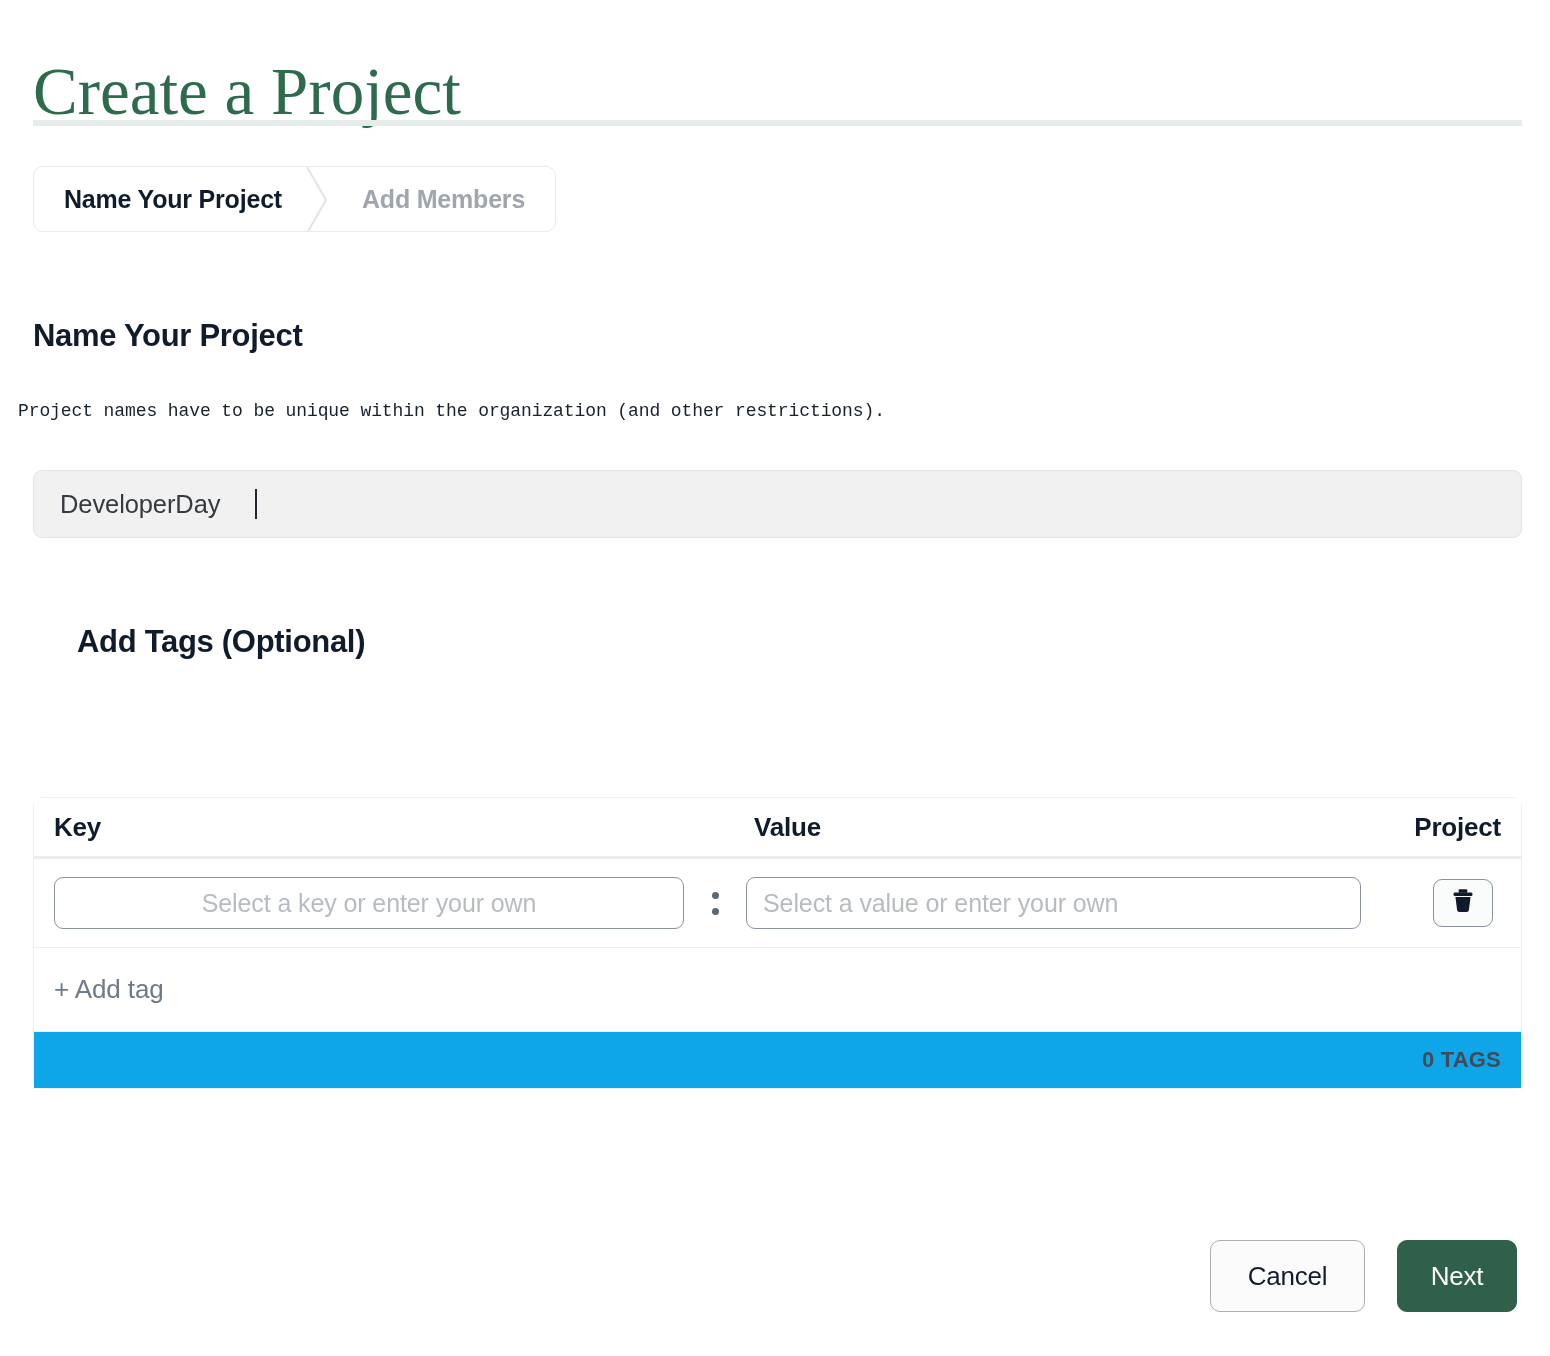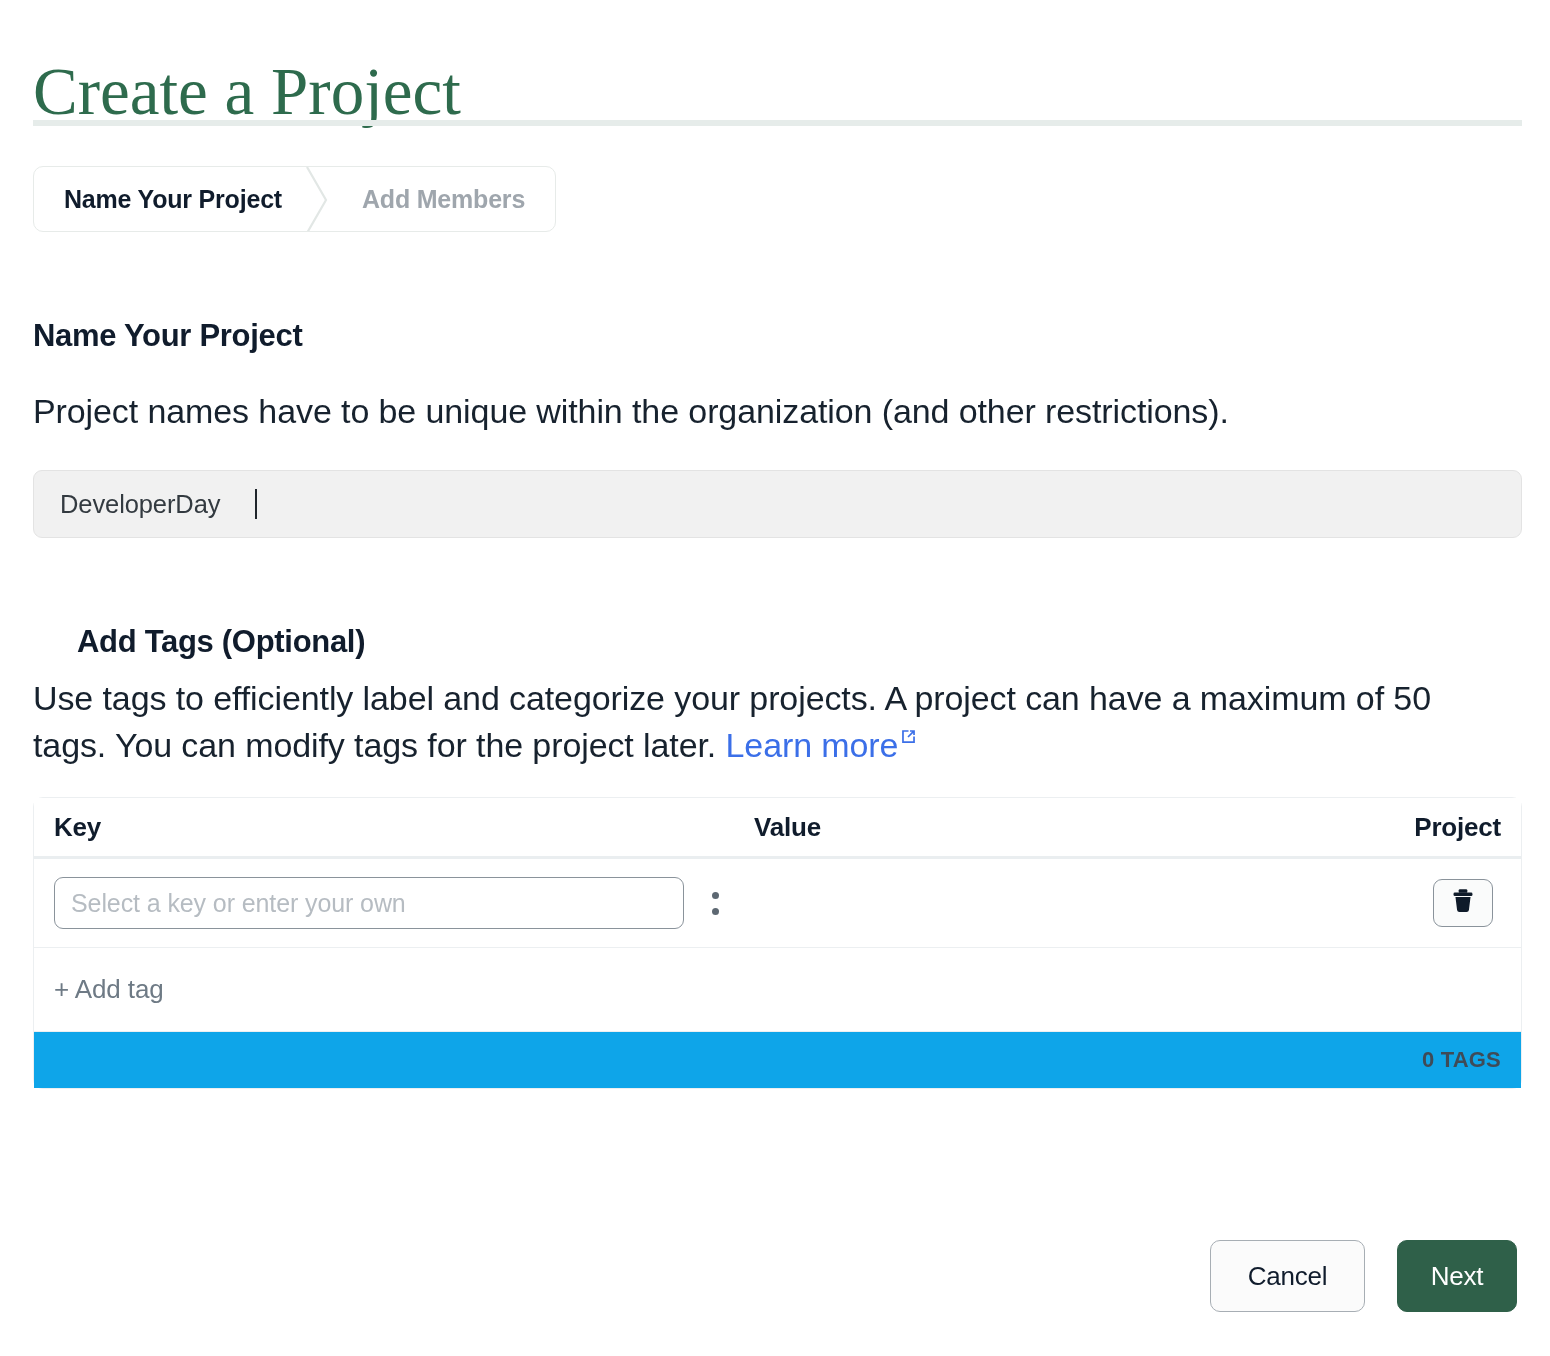--- a/index.html
+++ b/index.html
@@ -88,25 +88,26 @@
     font-weight: 700;
     letter-spacing: -0.3px;
     color: #101c2c;
     white-space: nowrap;
   }
   #h-name { top: 318px; }
   #h-tags { top: 624px; margin-left: 44px; }
 
   .sec-desc {
     position: absolute;
-    left: 33px;
-    font-size: 34px;
+    left: 18px;
+    font-size: 18px;
     line-height: 47px;
     color: #17222e;
     letter-spacing: -0.1px;
+    font-family: Liberation Mono, monospace;
   }
   #d-name { top: 388px; white-space: nowrap; }
   #d-tags { top: 675px; width: 1480px; }
 
   .link {
     color: #3b6fe8;
     text-decoration: none;
     cursor: pointer;
   }
   .ext-icon {
@@ -187,21 +188,21 @@
     border: 1.5px solid #8a939b;
     border-radius: 9px;
     background: #ffffff;
     display: flex;
     align-items: center;
     padding: 0 16px;
     font-size: 25px;
     color: #b6bcc2;
     letter-spacing: -0.1px;
   }
-  .tag-key-input { width: 630px; }
+  .tag-key-input { width: 630px; justify-content: center; }
   .tag-value-input { width: 615px; }
   .kv-sep {
     width: 62px;
     display: flex;
     align-items: center;
     justify-content: center;
   }
   .kv-sep .dot {
     width: 7px; height: 7px;
     border-radius: 50%;
@@ -320,45 +321,41 @@
 
   <div class="sec-heading" id="h-name">Name Your Project</div>
   <div class="sec-desc" id="d-name">Project names have to be unique within the organization (and other restrictions).</div>
 
   <div class="name-input">
     <span class="name-input-value">DeveloperDay</span>
       <span class="caret"></span>
   </div>
 
   <div class="sec-heading" id="h-tags">Add Tags (Optional)</div>
-  <div class="sec-desc" id="d-tags">
-    <span>Use tags to efficiently label and categorize your projects. A project can have a maximum of 50 tags. You can modify tags for the project later.</span>
-    <a class="link" href="#"><span>Learn more</span><span class="ext-icon"><svg width="17" height="17" viewBox="0 0 16 16" aria-hidden="true">
-            <path d="M2 2h6v1.6H3.6v8.8h8.8V8H14v6H2V2z" fill="#3b6fe8"></path>
-            <path d="M9.4 2H14v4.6h-1.6V4.7L8.1 9l-1.1-1.1 4.3-4.3H9.4V2z" fill="#3b6fe8"></path>
-          </svg></span></a>
-  </div>
 
   <div class="tags-table">
 
     <div class="tr-head">
       <div class="th th-key">Key</div>
       <div class="th th-value">Value</div>
       <div class="th th-actions">Project</div>
     </div>
 
     <div class="tr-tag">
       <div class="tag-input tag-key-input">
         <span>Select a key or enter your own</span>
       </div>
       <div class="kv-sep">
         <span class="dots">
           <span class="dot"></span>
           <span class="dot"></span>
         </span>
+      </div>
+      <div class="tag-input tag-value-input">
+        <span>Select a value or enter your own</span>
       </div>
       <div class="actions-cell">
         <div class="delete-btn">
           <span>
             <svg width="26" height="28" viewBox="0 0 24 26" aria-hidden="true">
               <rect x="8" y="2" width="8" height="3.4" rx="1.1" fill="#0f1b2a"></rect>
               <rect x="3.2" y="5.2" width="17.6" height="3.2" rx="1.2" fill="#0f1b2a"></rect>
               <path d="M5 9.2h14l-1.5 12.2a2.2 2.2 0 0 1-2.2 1.9H8.7a2.2 2.2 0 0 1-2.2-1.9L5 9.2z" fill="#0f1b2a"></path>
             </svg>
           </span>

